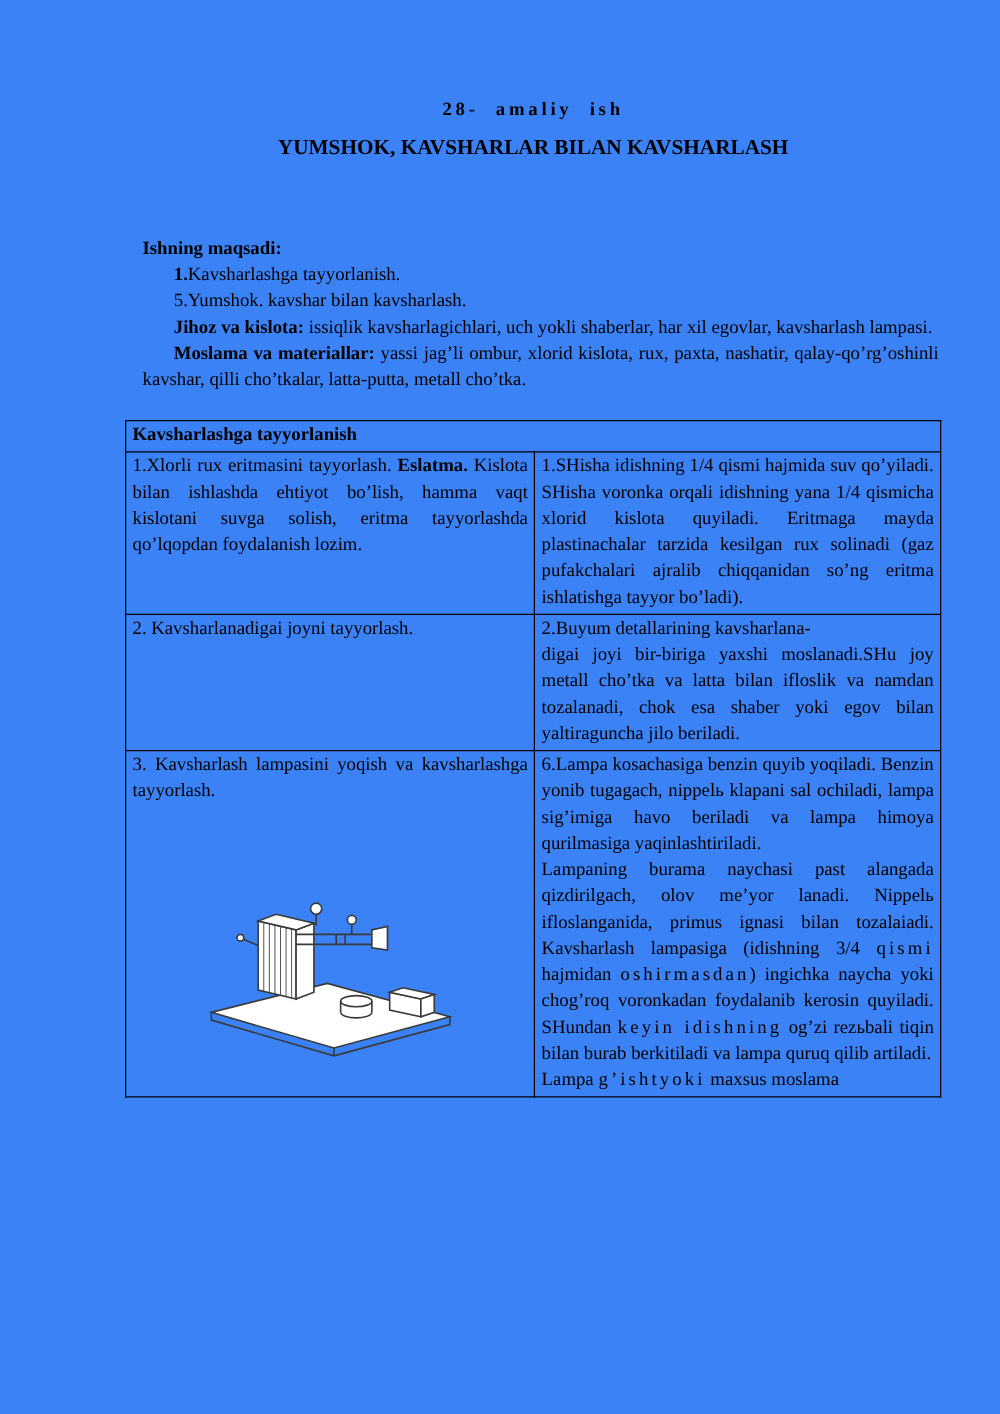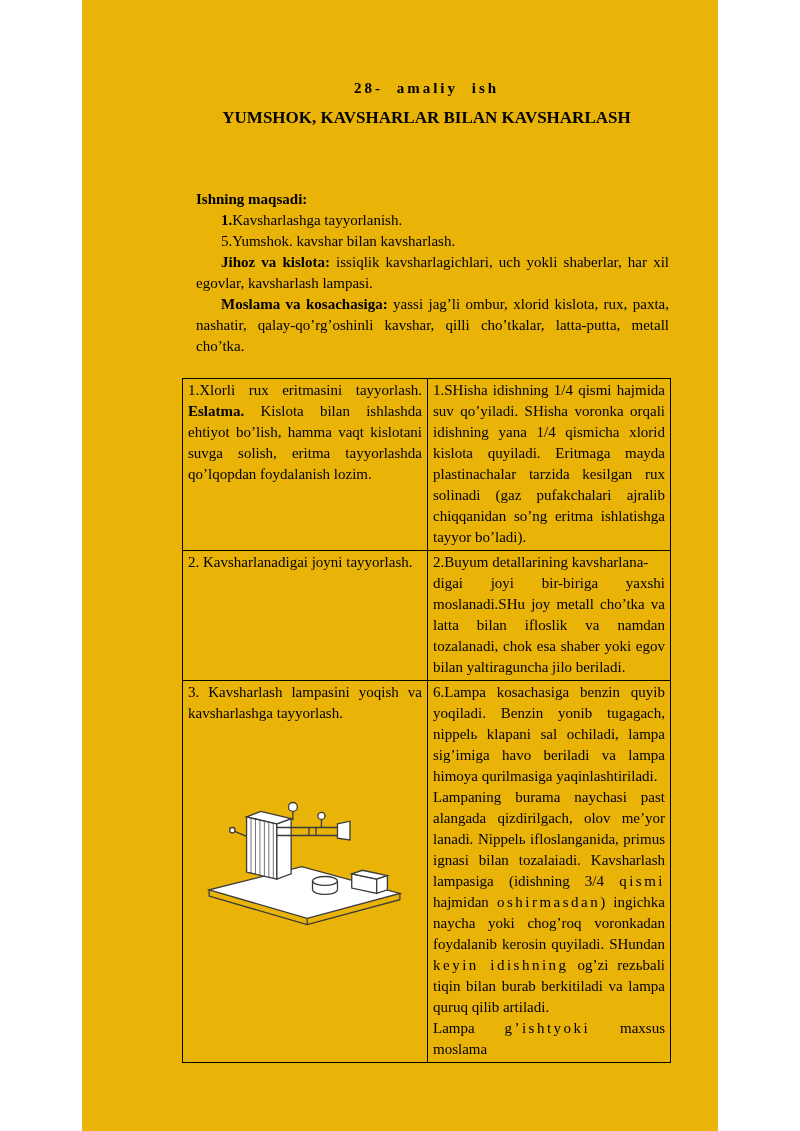--- a/index.html
+++ b/index.html
@@ -1,18 +1,18 @@
 <!DOCTYPE html>
 <html><head>
 <meta charset="utf-8">
 <style>
   * { margin:0; padding:0; box-sizing:border-box; }
   html,body { background:#ffffff; }
   .page {
-    width:636px; height:1131px; background:#eab308; color:#000;
+    width:800px; height:1131px; background:#3b82f6; color:#000;
     font-family:"Liberation Serif", serif; font-size:15px; line-height:1.4;
     padding:78px 47px 0 100px; overflow:hidden; margin:0 auto; position:relative;
   }
   .title {
     text-align:center; font-weight:bold; letter-spacing:3px; word-spacing:7px;
     font-size:15px;
   }
   .subtitle {
     text-align:center; font-weight:bold; font-size:17px; margin-top:7px;
   }
@@ -43,29 +43,32 @@
 <div class="page">
 
   <div class="title">28- amaliy ish</div>
   <div class="subtitle">YUMSHOK, KAVSHARLAR BILAN KAVSHARLASH</div>
 
   <div class="intro">
     <p><b>Ishning maqsadi:</b></p>
     <p class="ind"><b>1.</b><span>Kavsharlashga tayyorlanish.</span></p>
     <p class="ind"><span>5.Yumshok. kavshar bilan kavsharlash.</span></p>
     <p class="ind"><b>Jihoz va kislota:</b><span>  issiqlik kavsharlagichlari, uch yokli shaberlar, har xil egovlar, kavsharlash lampasi.</span></p>
-    <p class="ind"><b>Moslama va kosachasiga:</b><span> yassi jag’li ombur, xlorid kislota, rux, paxta, nashatir, qalay-qo’rg’oshinli kavshar, qilli cho’tkalar, latta-putta, metall cho’tka.</span></p>
+    <p class="ind"><b>Moslama va materiallar:</b><span> yassi jag’li ombur, xlorid kislota, rux, paxta, nashatir, qalay-qo’rg’oshinli kavshar, qilli cho’tkalar, latta-putta, metall cho’tka.</span></p>
   </div>
 
   <table class="main">
     <colgroup>
         <col class="c1">
         <col class="c2">
       </colgroup>
     <tbody>
+        <tr>
+      <td class="thead" colspan="2">Kavsharlashga tayyorlanish</td>
+    </tr>
     <tr>
       <td>
         <p><span>1.Xlorli rux eritmasini tayyorlash. </span><b>Eslatma.</b><span> Kislota bilan ishlashda ehtiyot bo’lish, hamma vaqt kislotani suvga solish, eritma tayyorlashda qo’lqopdan foydalanish lozim.</span></p>
       </td>
       <td>
         <p>1.SHisha idishning 1/4 qismi hajmida suv qo’yiladi. SHisha voronka orqali idishning yana 1/4 qismicha xlorid kislota quyiladi. Eritmaga mayda plastinachalar tarzida kesilgan rux solinadi (gaz pufakchalari ajralib chiqqanidan so’ng eritma ishlatishga tayyor bo’ladi).</p>
       </td>
     </tr>
     <tr>
       <td>

